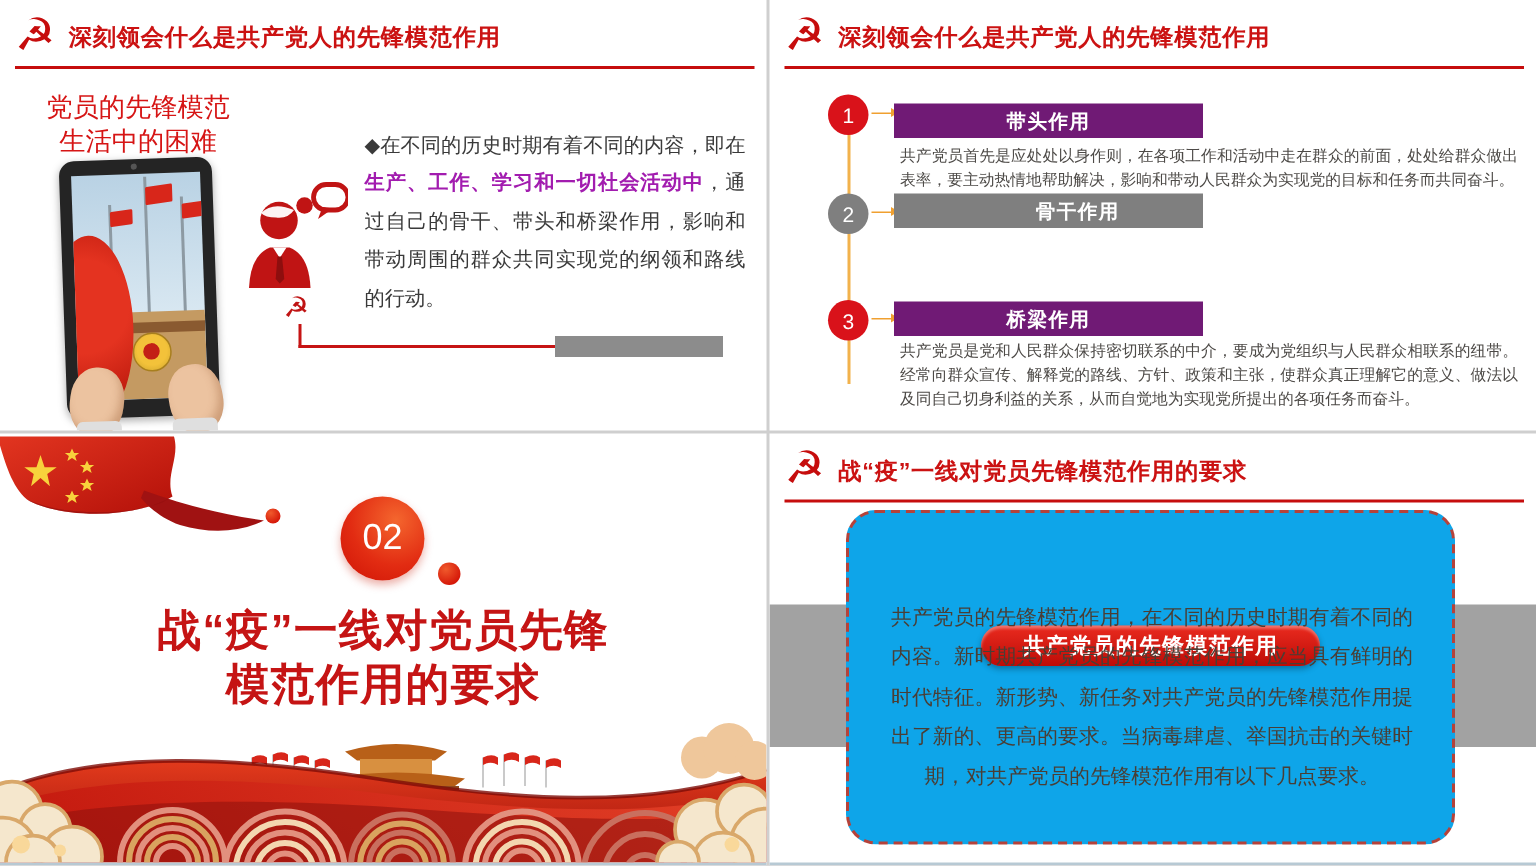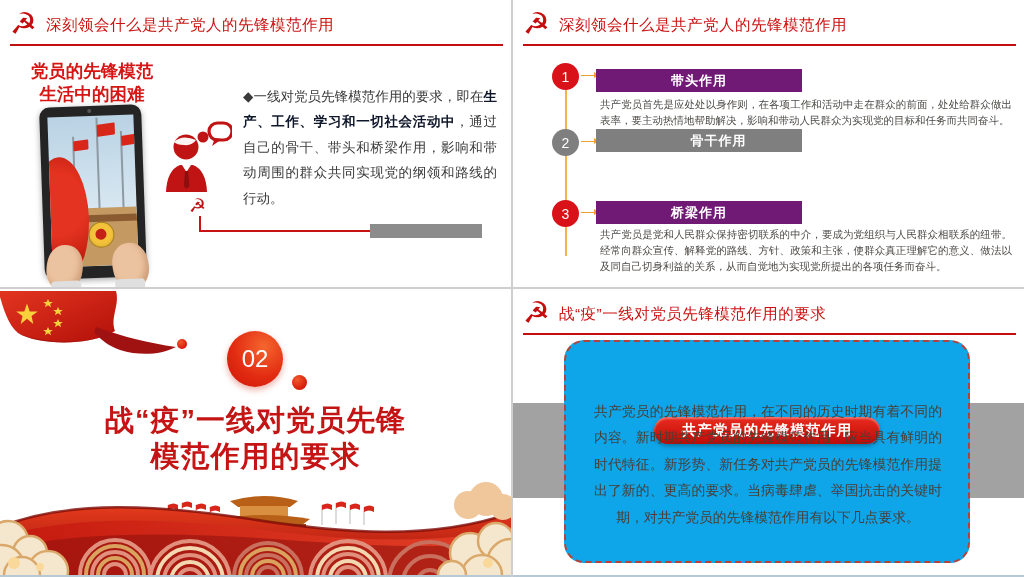--- a/index.html
+++ b/index.html
@@ -10,28 +10,28 @@
   .slide-tr { left:513px; top:0; width:511px; height:287px; }
   .slide-bl { left:0; top:289px; width:511px; height:288px; border-bottom:2px solid #b7c9d4; }
   .slide-br { left:513px; top:289px; width:511px; height:288px; border-bottom:2px solid #b7c9d4; }
 
   
   .hdr { position:absolute; left:10px; right:8px; top:6px; height:40px;
          display:flex; align-items:center; gap:9px;
          border-bottom:2px solid #c60d0d; }
   .hdr .emblem { font-family:"DejaVu Sans",sans-serif; font-size:30px; line-height:30px;
                  color:#c60d0d; font-weight:bold; transform:translateY(-1px); }
-  .hdr .hdr-title { font-size:15.5px; font-weight:normal; color:#cb1212; letter-spacing:.5px; }
+  .hdr .hdr-title { font-size:15.5px; font-weight:bold; color:#cb1212; letter-spacing:.5px; }
 
   
   .sec-title { position:absolute; left:14px; top:60px; width:156px; text-align:center;
-               color:#d61515; font-weight:bold; font-size:17.5px; line-height:1.3; }
+               color:#d61515; font-weight:normal; font-size:17.5px; line-height:1.3; }
   .tl-para { position:absolute; left:243px; top:84px; width:254px;
              font-size:13.5px; line-height:1.88; color:#3a3a3a; text-align:justify; }
-  .tl-para .hl { color:#0f172a; font-weight:bold; }
+  .tl-para .hl { color:#a21caf; font-weight:bold; }
 
   .tablet-wrap { position:absolute; left:28px; top:106px; width:130px; height:181px; }
   .tablet { position:absolute; left:14px; top:0; width:102px; height:172px;
             background:#242424; border-radius:10px; transform:rotate(-2deg);
             box-shadow:0 2px 6px rgba(0,0,0,.35); }
   .tablet .cam { position:absolute; left:48px; top:3px; width:4px; height:4px; border-radius:50%; background:#555; }
   .tab-screen { position:absolute; left:8px; top:10px; right:8px; bottom:12px; overflow:hidden;
                 background:linear-gradient(#b9d2e4,#dceaf3 70%); }
   .tab-bld { position:absolute; left:0; right:0; bottom:0; height:58px; background:#c49a62; }
   .tab-bld-band { position:absolute; left:0; right:0; bottom:44px; height:7px; background:#8a5a30; }
@@ -157,21 +157,21 @@
         <path d="M0,72 Q1,50 14,45 L27,45 Q40,50 41,72 Z" fill="#c01414"></path>
         <path d="M16,45 L25,45 L20.5,52 Z" fill="#ffffff"></path>
         <path d="M19,51 L22,51 L23.5,66 L20.5,69 L17.8,66 Z" fill="#8e0e0e"></path>
       </svg>
     </div>
     <div class="mini-emblem">☭</div>
     <div class="conn-v"></div>
     <div class="conn-h"></div>
     <div class="tl-gray-bar"></div>
 
-    <div class="tl-para"><span>◆</span><span>一线对党员先锋模范作用的要求，即在</span><span class="hl">生产、工作、学习和一切社会活动中</span><span>，通过自己的骨干、带头和桥梁作用，影响和带动周围的群众共同实现党的纲领和路线的行动。</span></div>
+    <div class="tl-para"><span>◆</span><span>在不同的历史时期有着不同的内容，即在</span><span class="hl">生产、工作、学习和一切社会活动中</span><span>，通过自己的骨干、带头和桥梁作用，影响和带动周围的群众共同实现党的纲领和路线的行动。</span></div>
   </div>
 
   <div class="slide slide-tr">
     <div class="hdr">
       <span class="emblem">☭</span>
       <span class="hdr-title">深刻领会什么是共产党人的先锋模范作用</span>
     </div>
 
     <div class="tr-vline"></div>
 

